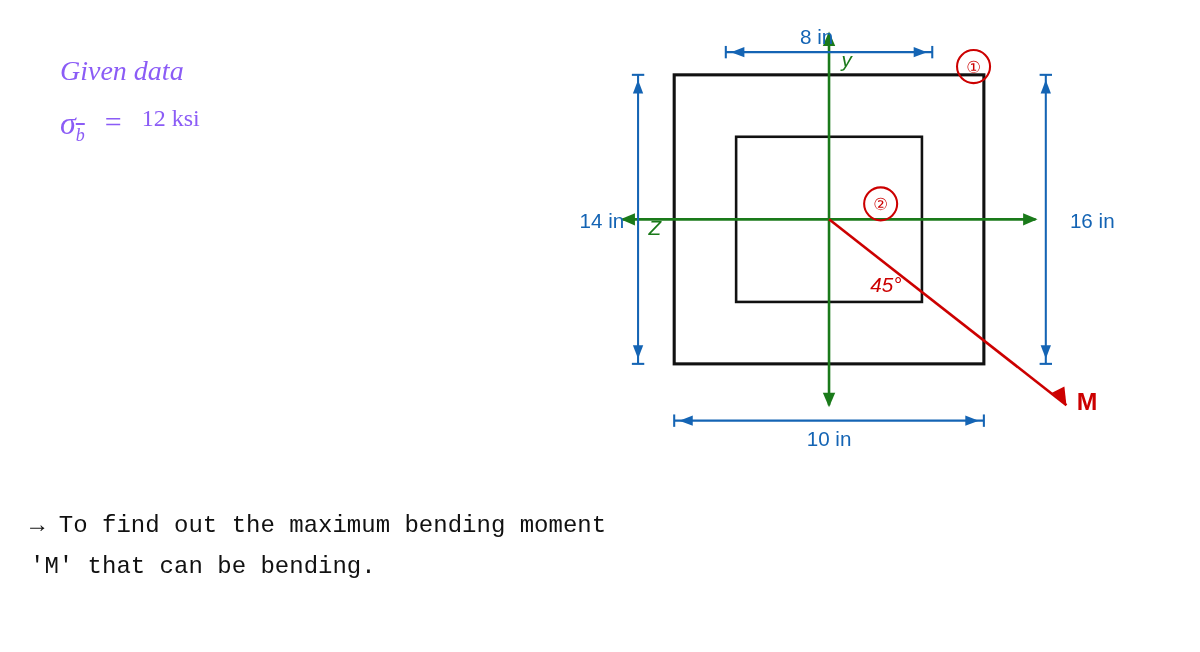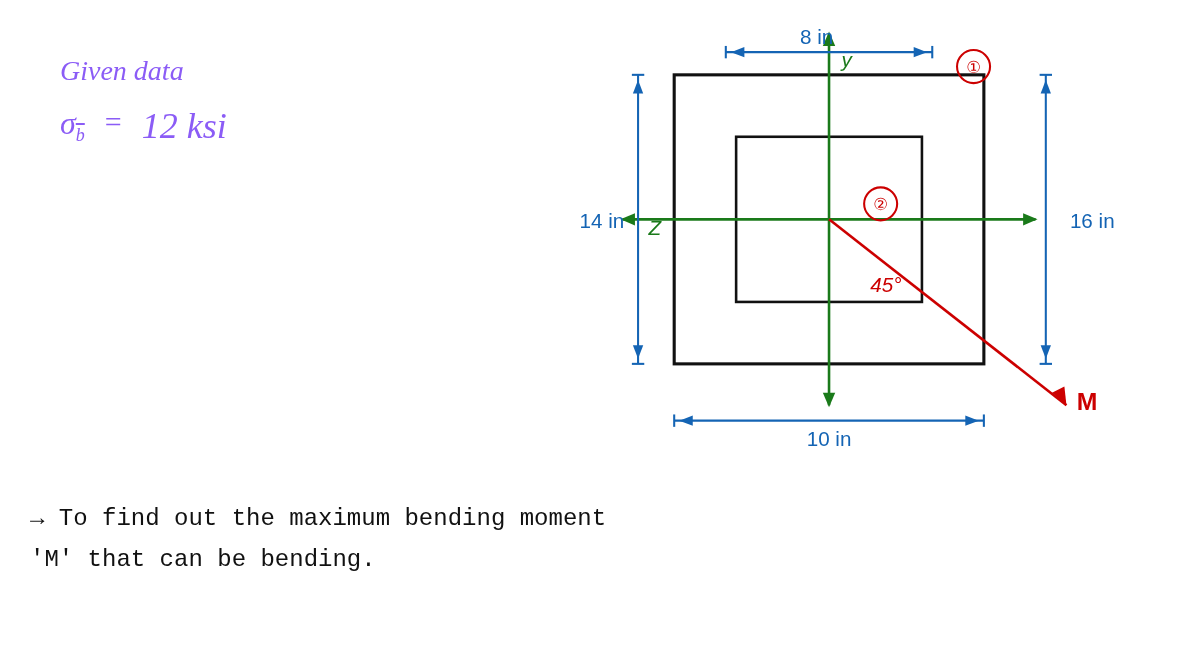--- a/index.html
+++ b/index.html
@@ -33,21 +33,21 @@
     }
     .given-data .formula {
       font-size: 28px;
       display: flex;
       align-items: flex-start;
       gap: 10px;
     }
     
     .bottom-text {
       position: absolute;
-      bottom: 71px;
+      bottom: 64px;
       left: 30px;
       font-size: 24px;
       color: #111;
       line-height: 1.7;
       font-family: 'Courier New', monospace;
     }
     .bottom-text .line1 {
       display: flex;
       align-items: center;
       gap: 8px;
@@ -64,21 +64,21 @@
 </head>
 <body>
 
 <div class="page">
 
   <div class="given-data">
     <div class="title">Given data</div>
     <div class="formula">
       <span style="font-style:italic; font-size:32px; font-family:'Segoe UI',cursive;">σ<span style="text-decoration:overline; font-size:28px;"><sub style="font-size:18px;">b</sub></span></span>
       <span style="font-size:30px; margin:0 10px;">=</span>
-      <span style="font-size:36px;font-style:italic;">12 ksi</span>
+      <span style="font-size:24px;">12 ksi</span>
     </div>
   </div>
 
   <svg class="diagram" viewBox="0 0 620 440" xmlns="http://www.w3.org/2000/svg">
 
     <rect x="130" y="60" width="300" height="280" fill="none" stroke="#111" stroke-width="3"></rect>
 
     <rect x="190" y="120" width="180" height="160" fill="none" stroke="#111" stroke-width="2.5"></rect>
 
     <line x1="280" y1="20" x2="280" y2="380" stroke="#1a7a1a" stroke-width="2.5"></line>

